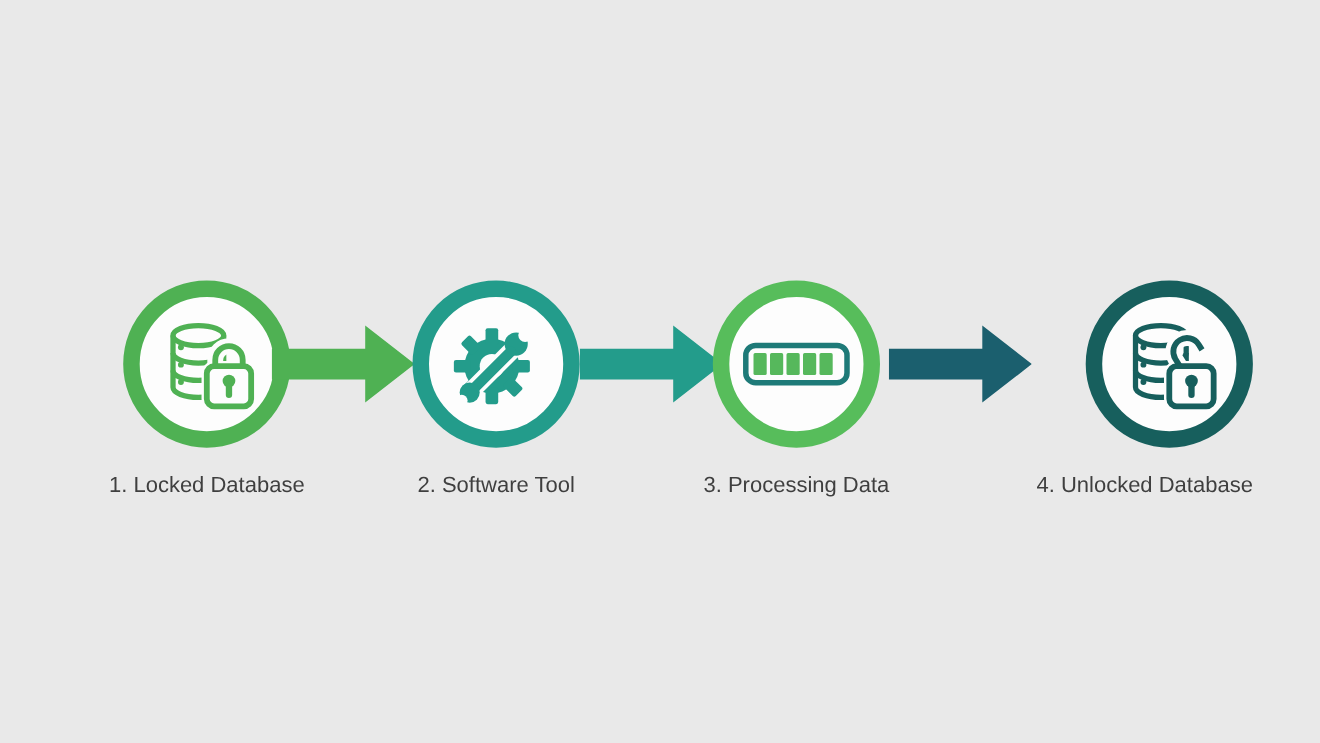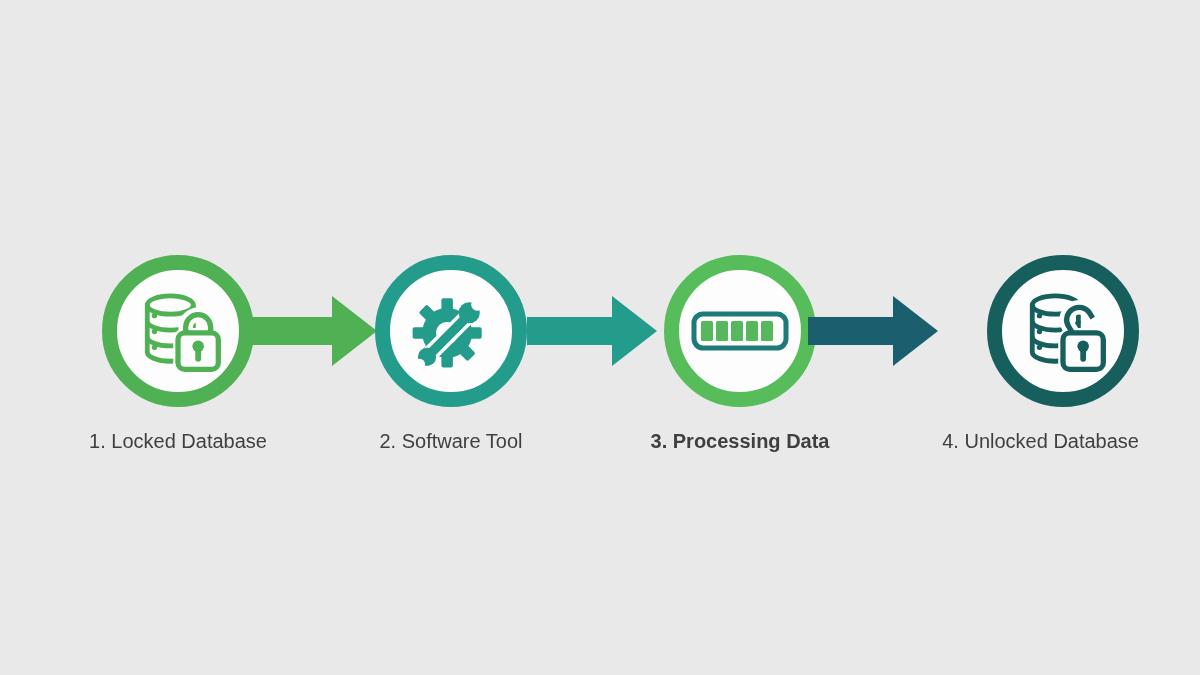--- a/index.html
+++ b/index.html
@@ -22,21 +22,21 @@
   .step-label{
     margin-top:22px;font-size:20px;line-height:24px;
     color:var(--text,#3f3f3f);white-space:nowrap;text-align:center;
   }
   .flow-arrow{position:absolute;top:291px;width:130px;height:80px;}
   .flow-arrow svg{display:block;width:130px;height:80px;color:var(--c,#4fb153);}
 </style>
 </head>
 <body style="background: rgb(233, 233, 233); --text: #3f3f3f;">
 
-<div class="step" style="left: 58px; --c: #4fb153;">
+<div class="step" style="left: 68px; --c: #4fb153;">
   <div class="ring">
     <svg width="96" height="96" viewBox="0 0 100 100">
 
       <g fill="none" stroke="currentColor" stroke-width="5">
         <ellipse cx="42" cy="23" rx="24" ry="9.5"></ellipse>
         <path d="M18 23 V72 A24 9.5 0 0 0 66 72 V23"></path>
         <path d="M18 39.5 A24 9.5 0 0 0 66 39.5"></path>
         <path d="M18 56 A24 9.5 0 0 0 66 56"></path>
       </g>
       <g fill="currentColor">
@@ -95,21 +95,21 @@
   </div>
   <div class="step-label">2. Software Tool</div>
 </div>
 
 <div class="flow-arrow" style="left: 527px; --c: #239c8b;">
   <svg viewBox="0 0 130 80">
     <polygon points="0,26 85,26 85,5 130,40 85,75 85,54 0,54" fill="currentColor"></polygon>
   </svg>
 </div>
 
-<div class="step" style="left: 620px; font-weight: bold; --c: #57bd5b; --bar-border: #1e7a78; --seg: #56b85c;">
+<div class="step" style="left: 604px; --c: #57bd5b; --bar-border: #1e7a78; --seg: #56b85c;">
   <div class="ring">
     <svg width="100" height="100" viewBox="0 0 100 100">
       <rect x="4" y="33" width="92" height="34" rx="9" fill="#fdfdfd" stroke="var(--bar-border,#1e7a78)" stroke-width="5"></rect>
       <g>
           <rect x="11" y="40" width="12" height="20" rx="1.5" fill="var(--seg)"></rect>
           <rect x="26" y="40" width="12" height="20" rx="1.5" fill="var(--seg)"></rect>
           <rect x="41" y="40" width="12" height="20" rx="1.5" fill="var(--seg)"></rect>
           <rect x="56" y="40" width="12" height="20" rx="1.5" fill="var(--seg)"></rect>
           <rect x="71" y="40" width="12" height="20" rx="1.5" fill="var(--seg)"></rect>
         </g>

